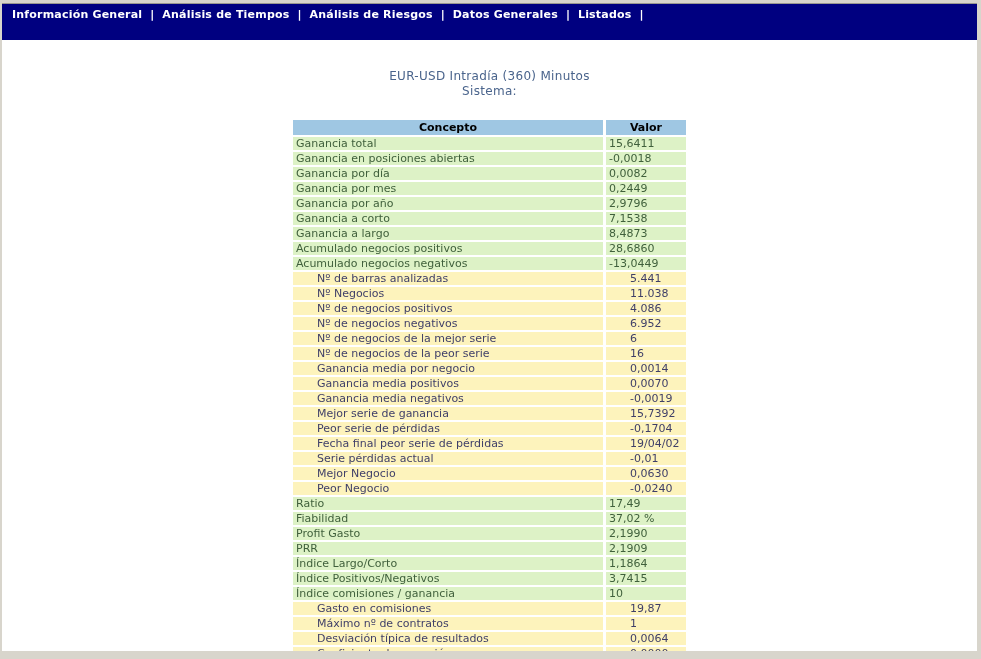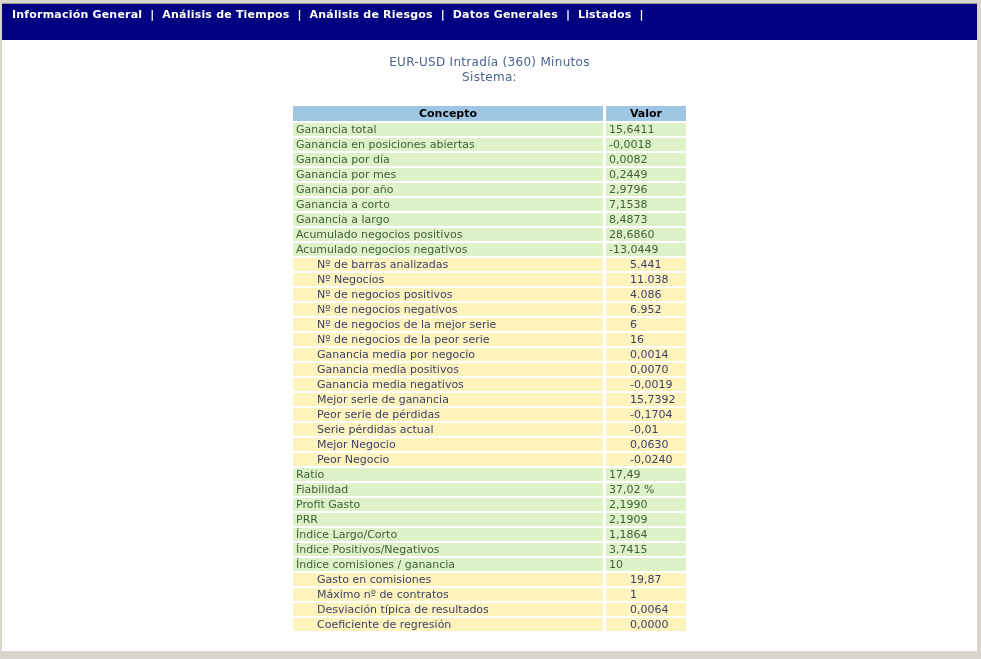--- a/index.html
+++ b/index.html
@@ -14,21 +14,21 @@
     border-top:1px solid #9a978f;
   }
   .navbar {
     height:36px; background:var(--navbar,#000080);
     color:#ffffff; font-size:11px; font-weight:bold; line-height:21px;
     padding-left:10px; white-space:nowrap;
   }
   .nav-item { cursor:pointer; letter-spacing:0.2px; }
   .nav-sep { margin:0 8px; font-weight:bold; }
   .titles {
-    margin-top:15px; text-align:center;
+    margin-top:29px; text-align:center;
     color:var(--title-text,#4a648c);
     font-size:12px; line-height:15px; letter-spacing:0.3px;
   }
   table.stats {
     margin:19px auto 0; border-collapse:separate; border-spacing:3px 2px;
     table-layout:fixed; width:396px; font-size:11px;
   }
   table.stats th {
     background:var(--header-bg,#9fc7e3); color:#000000;
     font-weight:bold; height:15px; font-size:11px; line-height:15px;
@@ -140,20 +140,24 @@
         </tr>
         <tr class="yellow">
           <td class="concept">Mejor serie de ganancia</td>
           <td class="value">15,7392</td>
         </tr>
         <tr class="yellow">
           <td class="concept">Peor serie de pérdidas</td>
           <td class="value">-0,1704</td>
         </tr>
         <tr class="yellow">
+          <td class="concept">Fecha final peor serie de pérdidas</td>
+          <td class="value">19/04/02</td>
+        </tr>
+        <tr class="yellow">
           <td class="concept">Serie pérdidas actual</td>
           <td class="value">-0,01</td>
         </tr>
         <tr class="yellow">
           <td class="concept">Mejor Negocio</td>
           <td class="value">0,0630</td>
         </tr>
         <tr class="yellow">
           <td class="concept">Peor Negocio</td>
           <td class="value">-0,0240</td>

